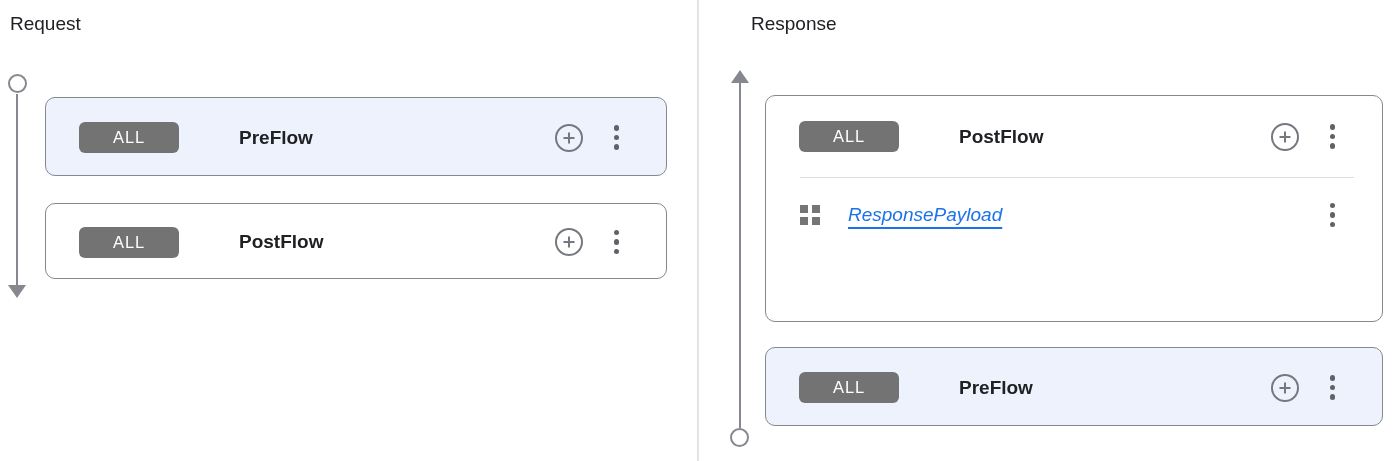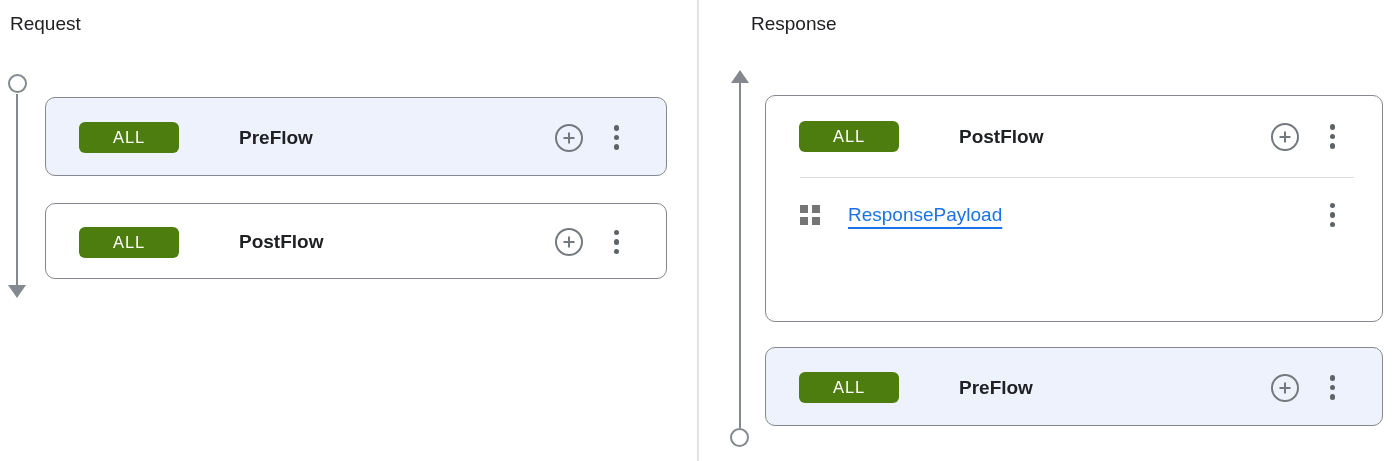--- a/index.html
+++ b/index.html
@@ -37,35 +37,35 @@
   .flow-card.highlighted { background:#edf2fc; }
 
   #req-card-preflow  { left:45px; top:97px;  width:622px; height:79px; }
   #req-card-postflow { left:45px; top:203px; width:622px; height:76px; }
   #res-card-postflow { left:765px; top:95px;  width:618px; height:227px; }
   #res-card-preflow  { left:765px; top:347px; width:618px; height:79px; }
 
   .card-header { display:flex; align-items:center; padding:0 43px 0 33px; height:79px; }
   #res-card-postflow .card-header { height:81px; }
 
-  .badge { min-width:100px; height:31px; border-radius:6px; background:#4d7c0f;
+  .badge { min-width:100px; height:31px; border-radius:6px; background:#737373;
            color:#ffffff; font-size:16.5px; letter-spacing:.8px; font-weight:400;
            display:flex; align-items:center; justify-content:center; }
   .flow-name { margin-left:60px; font-size:19px; font-weight:700; color:#202124; }
   .spacer { flex:1; }
 
   .plus-btn { width:30px; height:30px; border:none; background:transparent; padding:0;
               cursor:pointer; display:flex; align-items:center; justify-content:center; }
   .dots-btn { margin-left:26px; border:none; background:transparent; padding:2px 4px;
               cursor:pointer; display:flex; flex-direction:column; gap:4px; align-items:center; }
   .dot { width:5.5px; height:5.5px; border-radius:50%; background:#5f6368; }
 
   
   .policy-row { display:flex; align-items:center; padding:0 43px 0 34px; height:66px; }
-  .policy-row.second { height:74px; }
+  .policy-row.second { height:74px;font-style:italic; }
   .policy-divider { height:1px; background:#dcdee1; margin:0 28px 0 34px; }
 
   .policy-grid { display:grid; grid-template-columns:8px 8px; grid-template-rows:8px 8px;
                  gap:4px; }
   .policy-grid span { background:#757575; display:block; }
 
   .policy-link { margin-left:28px; font-size:19px; color:#1a73e8; text-decoration:underline;
                  text-underline-offset:6px; text-decoration-thickness:1.5px; cursor:pointer; }
 </style>
 </head>

